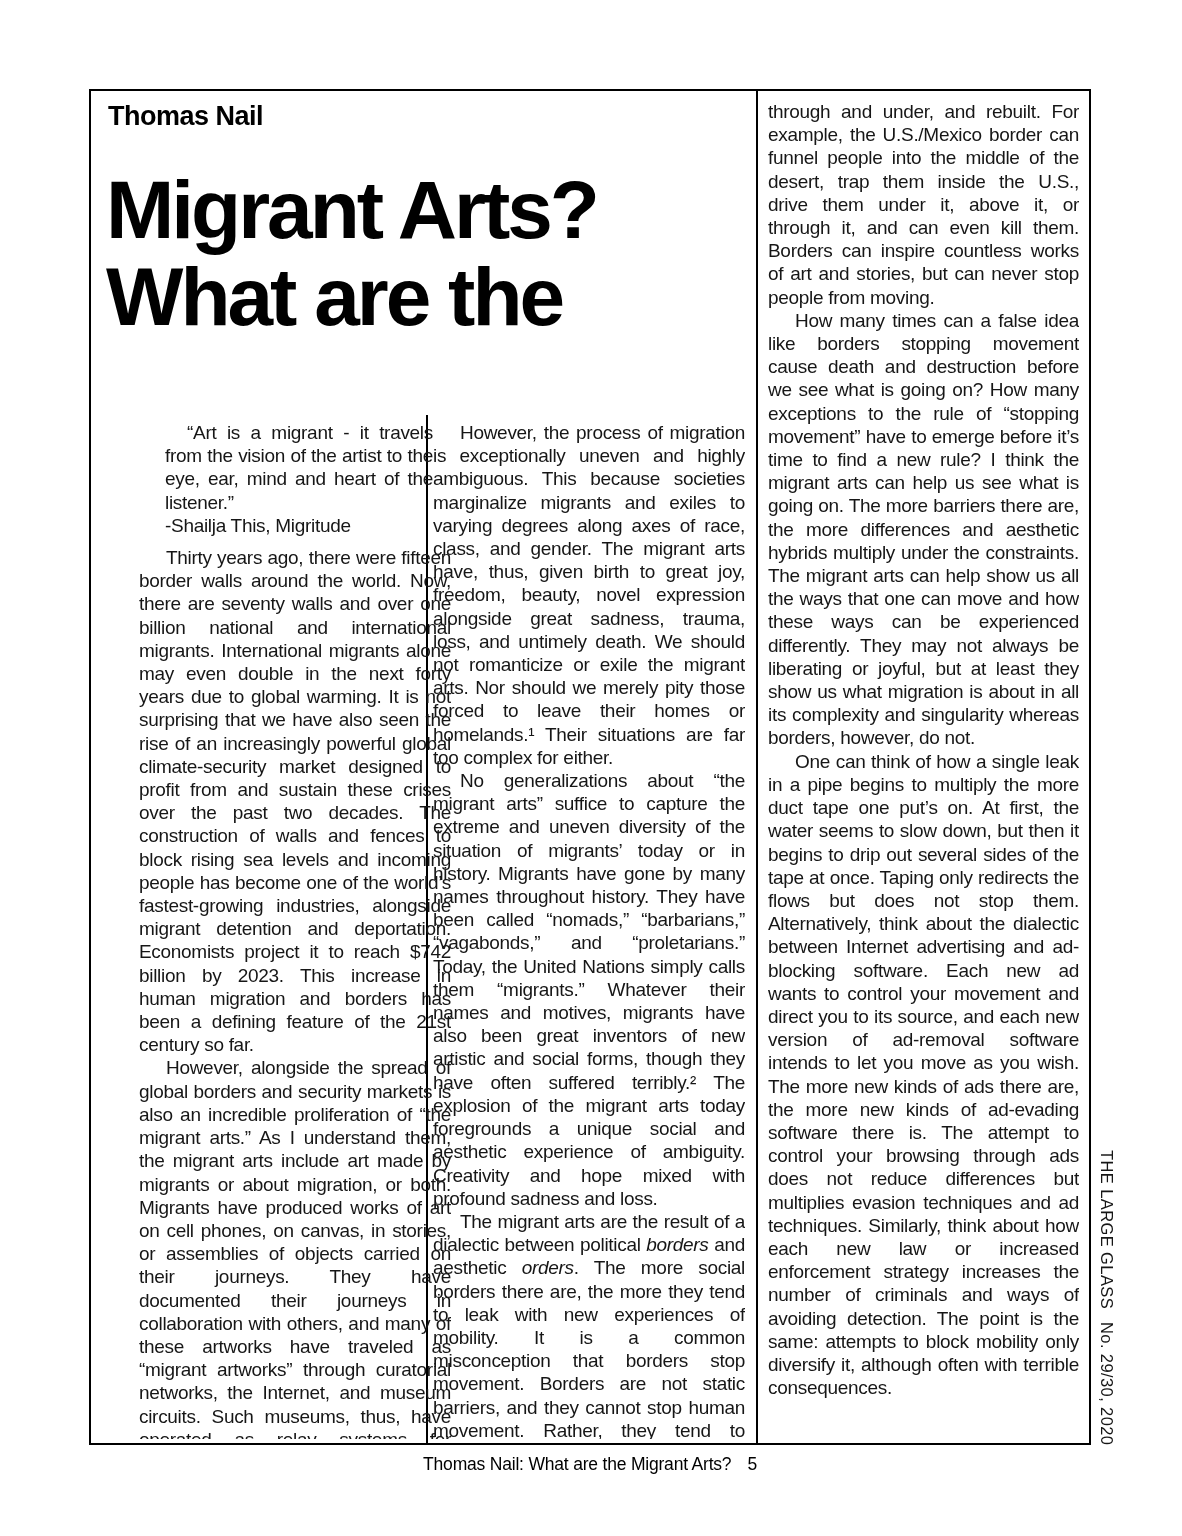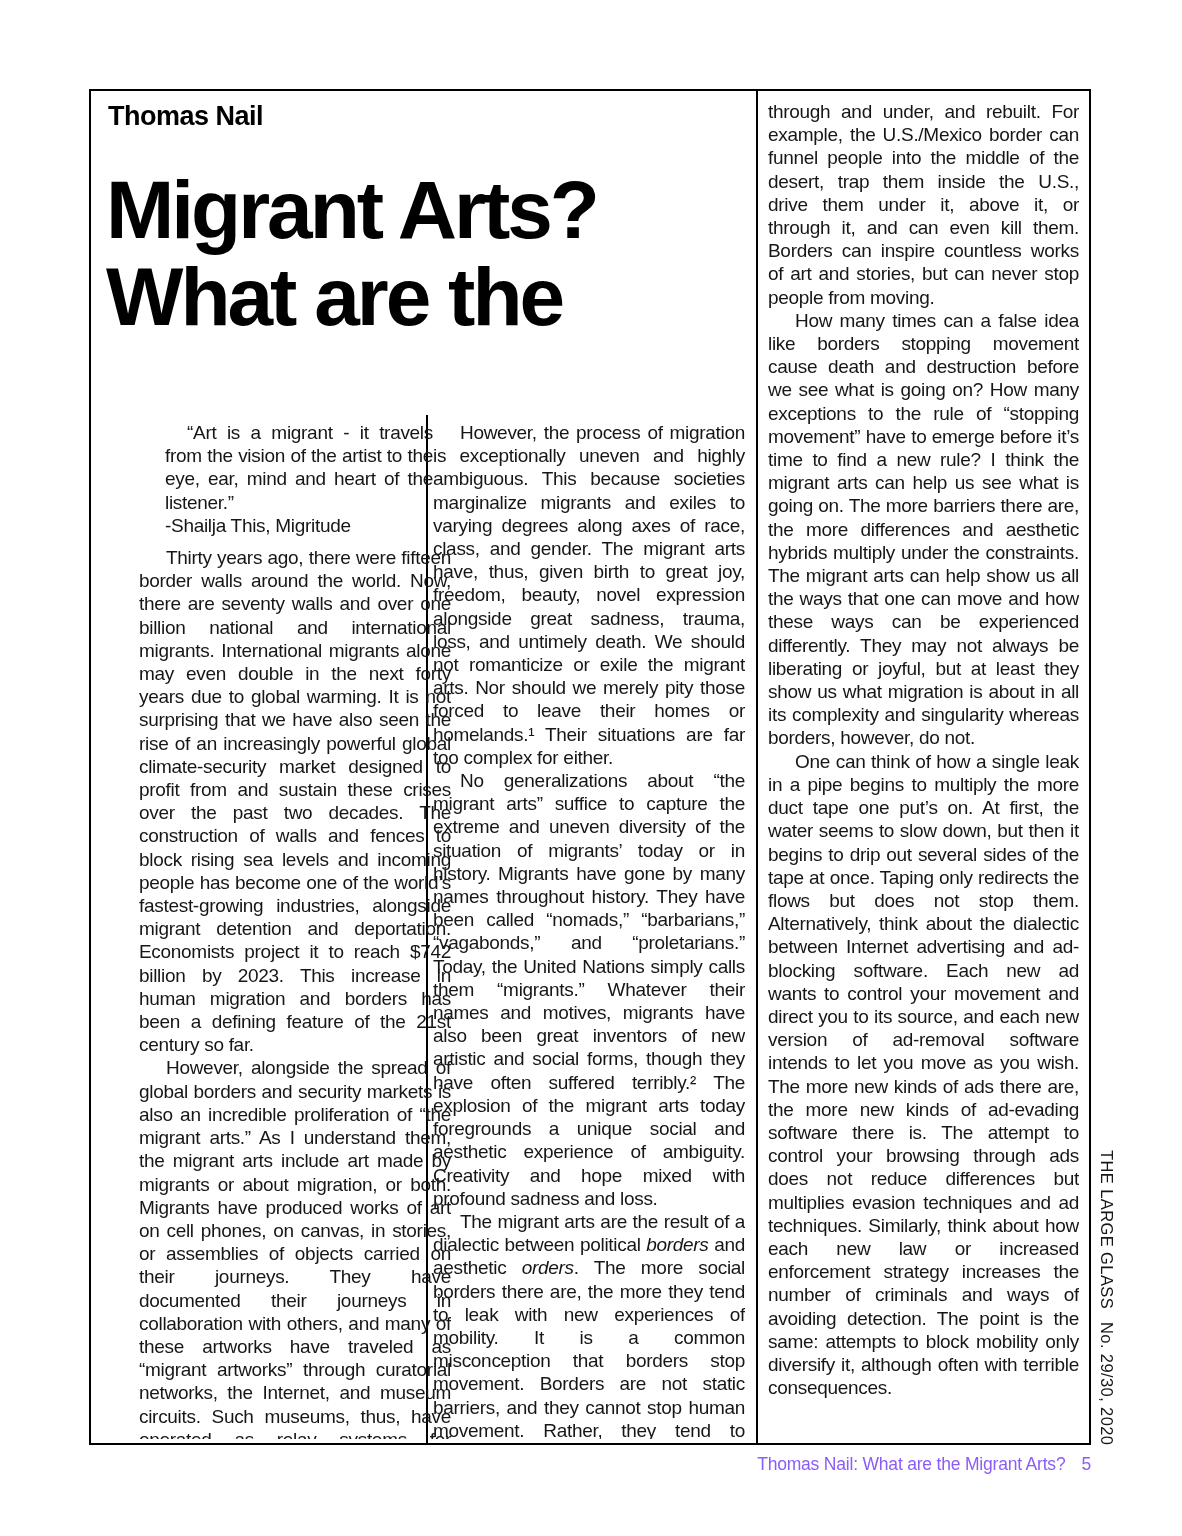--- a/index.html
+++ b/index.html
@@ -57,24 +57,24 @@
   }
   .epigraph .quote { text-indent: 22px; }
   .epigraph .attribution { margin-top: 0; }
   p.body-para { margin: 0; text-indent: 27px; }
   p.body-para.no-indent { text-indent: 0; }
   p.body-para i { font-style: italic; margin-top: 23px; }
   .footer {
     position: absolute;
     left: 89px; top: 1454px;
     width: 1002px;
-    text-align: right;
+    text-align: center;
     font-size: 17.5px;
     letter-spacing: -0.2px;
-    color: #8b5cf6;
+    color: #000000;
   }
   .footer .pagenum { margin-left: 16px; }
   .side-caption {
     position: absolute;
     left: 1097px;
     bottom: 91px;
     writing-mode: vertical-rl;
     font-size: 16.5px;
     letter-spacing: 0.4px;
     color: #161616;

